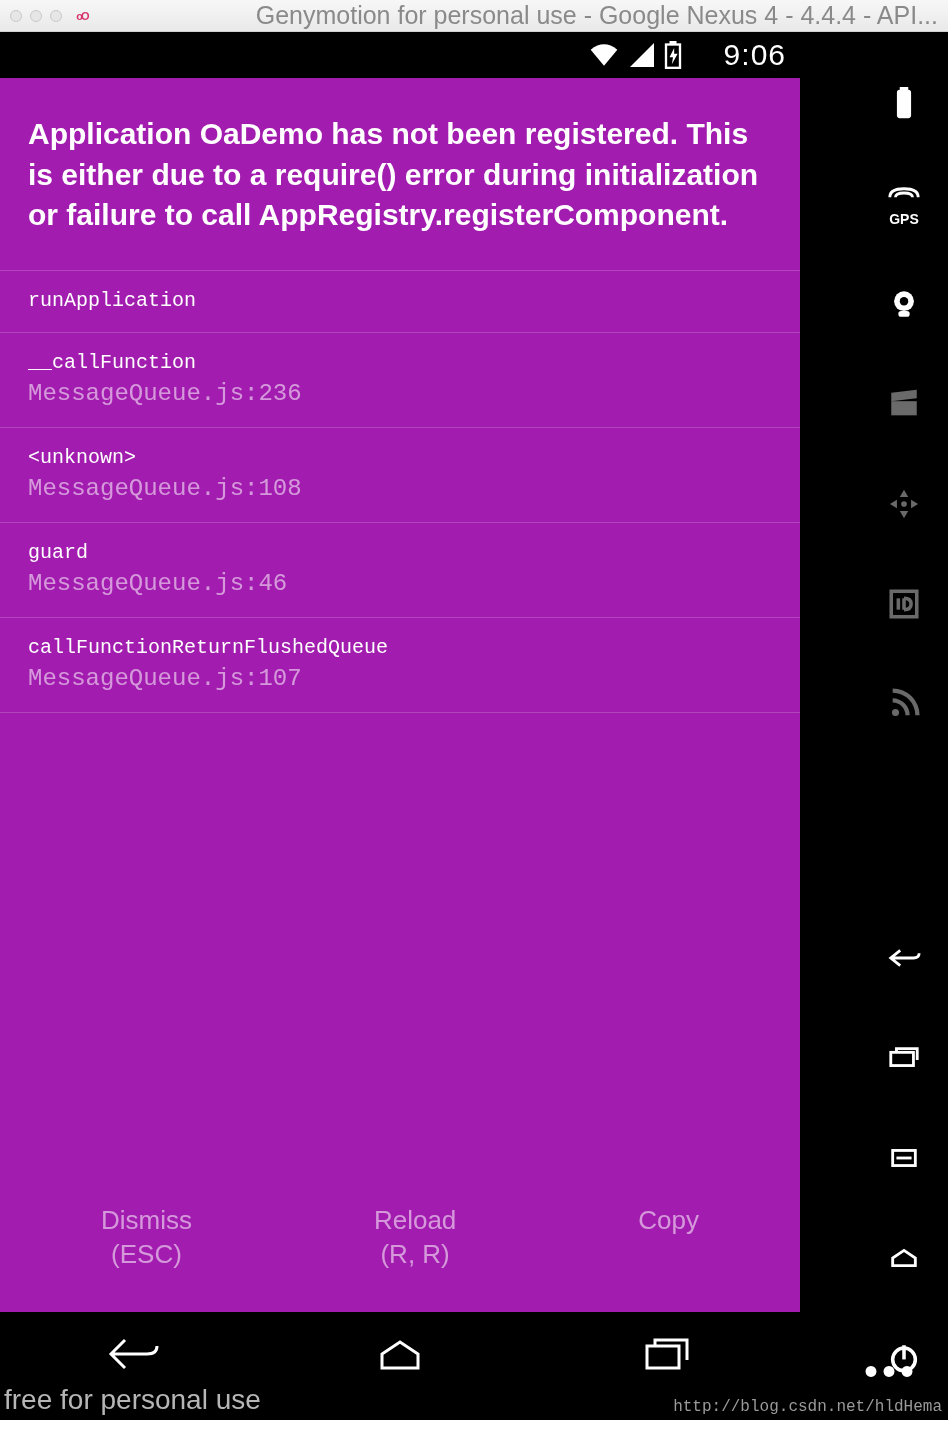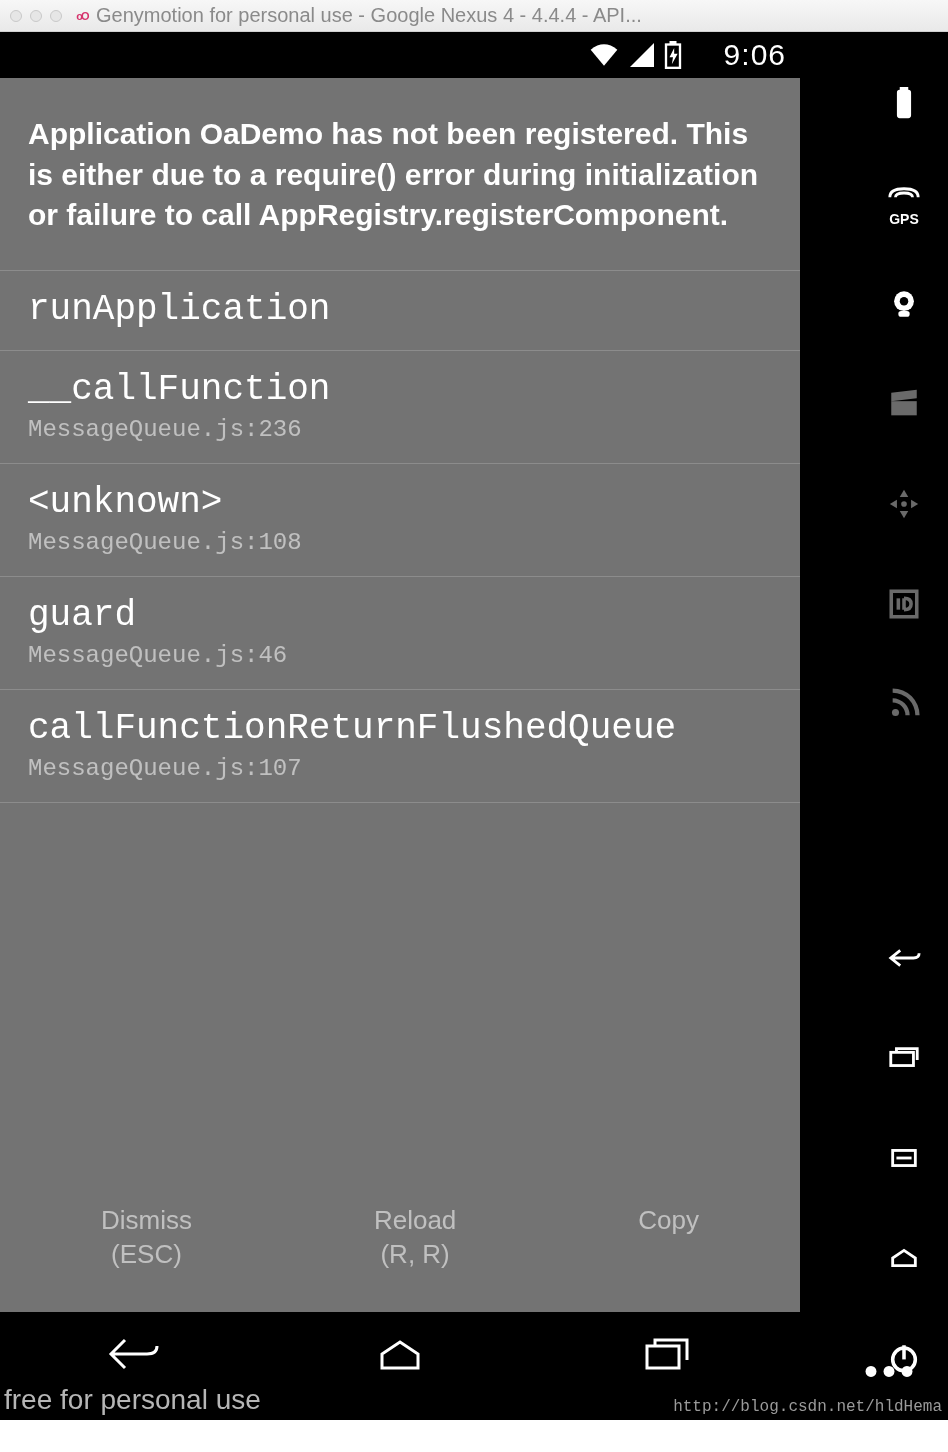--- a/index.html
+++ b/index.html
@@ -1,37 +1,37 @@
 <!DOCTYPE html>
 <html><head>
 <meta charset="utf-8">
 <style>
   * { box-sizing: border-box; margin: 0; padding: 0; }
   html, body { width: 948px; height: 1452px; overflow: hidden; font-family: Arial, Helvetica, sans-serif; background:#fff; }
   .titlebar { height: 32px; width: 100%; background: linear-gradient(#f7f7f7,#e9e9e9); display:flex; align-items:center; padding:0 10px; border-bottom:1px solid #d0d0d0; }
   .traffic { display:flex; gap:8px; margin-right:12px; }
   .dot { width:12px; height:12px; border-radius:50%; background:#e6e6e6; border:1px solid #c9c9c9; }
   .app-icon { width:16px; height:16px; margin-right:6px; display:flex; align-items:center; justify-content:center; color:#d6336c; font-size:11px; font-weight:bold; letter-spacing:-2px; }
-  .titlebar-text { color:#8a8a8a; font-size:20px; white-space:nowrap; overflow:hidden; text-overflow:ellipsis; flex:1; }
+  .titlebar-text { color:#8a8a8a; font-size:25px; white-space:nowrap; overflow:hidden; text-overflow:ellipsis; flex:1;text-align:right; }
   .device-frame { position:relative; width:948px; height:1388px; background:#000; }
   .emu-sidebar { position:absolute; right:0; top:0; width:88px; height:100%; background:#000; display:flex; flex-direction:column; align-items:center; padding-top:50px; gap:56px; }
   .sidebtn { width:44px; height:44px; display:flex; align-items:center; justify-content:center; color:#fff; }
   .sidebtn.dim { color:#6a6a6a; }
   .sidebtn svg { width:34px; height:34px; }
   .gps-label { font-family:Arial; font-size:14px; font-weight:bold; color:#fff; text-align:center; line-height:1; }
   .screen { position:absolute; left:0; top:0; width:800px; height:1280px; background:#000; }
   .statusbar { height:46px; width:100%; background:#000; display:flex; align-items:center; justify-content:flex-end; padding-right:14px; gap:10px; color:#fff; }
   .statusbar .clock { font-size:30px; font-family:Arial; letter-spacing:1px;margin-left:32px; }
   .statusbar svg { height:28px; }
-  .redbox { position:absolute; left:0; top:46px; width:800px; height:1234px; background:#737373; color:#fff; display:flex; flex-direction:column; }
+  .redbox { position:absolute; left:0; top:46px; width:800px; height:1234px; background:#a21caf; color:#fff; display:flex; flex-direction:column; }
   .err-title { padding:36px 28px 34px 28px; font-size:30px; font-weight:bold; line-height:1.35; }
   .stack { flex:1; overflow:hidden; }
   .frame { padding:18px 28px 20px 28px; border-top:1px solid rgba(255,255,255,0.18); }
   .frame:last-child { border-bottom:1px solid rgba(255,255,255,0.18); }
-  .frame .fn { font-family: "Courier New", monospace; font-size:36px; color:#fff; }
+  .frame .fn { font-family: "Courier New", monospace; font-size:20px; color:#fff; }
   .frame .loc { font-family: "Courier New", monospace; font-size:24px; color:rgba(255,255,255,0.55); margin-top:6px; }
   .redbox-actions { display:flex; justify-content:space-around; padding:28px 10px 40px 10px;align-items:center; }
   .action { text-align:center; color:rgba(255,255,255,0.55); font-size:26px; line-height:1.3; }
   .navbar { position:absolute; left:0; top:1280px; width:800px; height:88px; background:#000; display:flex; align-items:center; justify-content:space-around; }
   .navbtn { color:#fff; }
   .navbtn svg { width:60px; height:40px; }
   .menu-dots { color:#fff; font-size:40px; letter-spacing:4px; position:absolute; right:30px; bottom:26px; }
   .footer-text { position:absolute; left:0; bottom:0; height:40px; line-height:40px; font-size:28px; color:#b6b6b6; padding-left:4px; font-family:Arial; }
   .watermark { position:absolute; right:6px; bottom:4px; font-family:"Courier New",monospace; font-size:16px; color:#9a9a9a; }
 </style>

